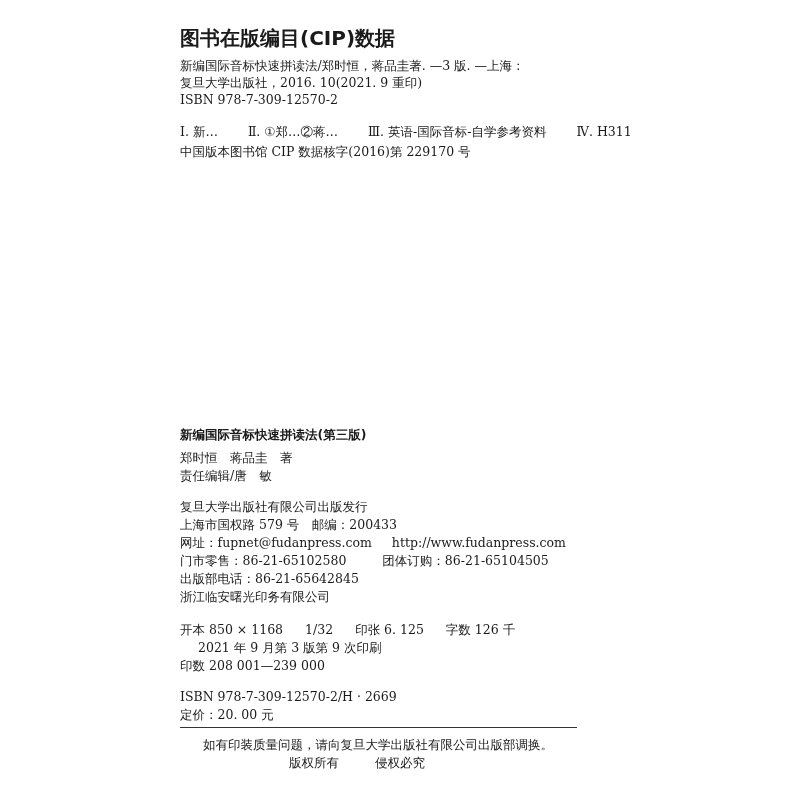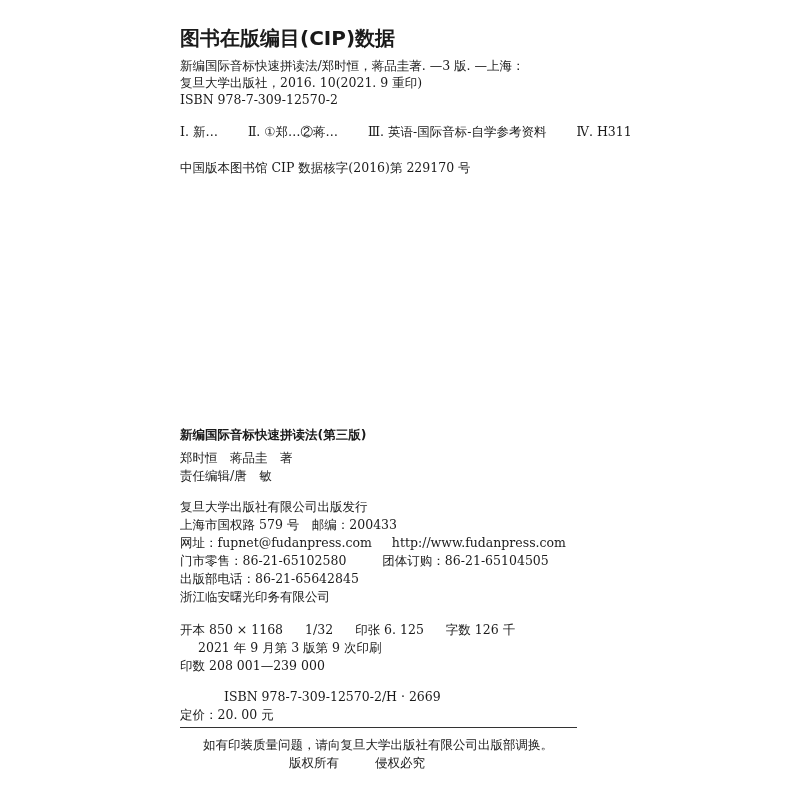--- a/index.html
+++ b/index.html
@@ -19,21 +19,21 @@
   <div class="line title" style="top:30px;">图书在版编目(CIP)数据</div>
   <div class="line" style="top:58px;text-align:center;">新编国际音标快速拼读法/郑时恒，蒋品圭著. —3 版. —上海：</div>
   <div class="line" style="top:75px;">复旦大学出版社，2016. 10(2021. 9 重印)</div>
   <div class="line" style="top:92px;">ISBN 978-7-309-12570-2</div>
   <div class="line" style="top:124px;">
     <span>Ⅰ. 新…</span><span class="gap"></span>
     <span>Ⅱ. ①郑…②蒋…</span><span class="gap"></span>
     <span>Ⅲ. 英语-国际音标-自学参考资料</span><span class="gap"></span>
     <span>Ⅳ. H311</span>
   </div>
-  <div class="line" style="top:160px;">中国版本图书馆 CIP 数据核字(2016)第 229170 号</div>
+  <div class="line" style="top:144px;">中国版本图书馆 CIP 数据核字(2016)第 229170 号</div>
 </div>
 
 <div>
   <div class="line bold" style="top:427px;">新编国际音标快速拼读法(第三版)</div>
   <div class="line" style="top:450px;">郑时恒　蒋品圭　著</div>
   <div class="line" style="top:468px;">责任编辑/唐　敏</div>
 </div>
 
 <div>
   <div class="line" style="top:499px;">复旦大学出版社有限公司出版发行</div>
@@ -57,21 +57,21 @@
     <span>开本 850 × 1168</span><span style="display:inline-block;width:18px;"></span>
     <span>1/32</span><span style="display:inline-block;width:18px;"></span>
     <span>印张 6. 125</span><span style="display:inline-block;width:18px;"></span>
     <span>字数 126 千</span>
   </div>
   <div class="line" style="top:640px;margin-left:18px;">2021 年 9 月第 3 版第 9 次印刷</div>
   <div class="line" style="top:658px;">印数 208 001—239 000</div>
 </div>
 
 <div>
-  <div class="line" style="top:689px;margin-left:44px;">ISBN 978-7-309-12570-2/H · 2669</div>
+  <div class="line" style="top:689px;">ISBN 978-7-309-12570-2/H · 2669</div>
   <div class="line" style="top:707px;">定价：20. 00 元</div>
   <div class="divider"></div>
   <div class="center" style="top:737px; left:203px;">如有印装质量问题，请向复旦大学出版社有限公司出版部调换。</div>
   <div class="center" style="top:755px; left:289px;">
     <span>版权所有</span>
     <span style="display:inline-block;width:28px;"></span>
     <span>侵权必究</span>
   </div>
 </div>
 

